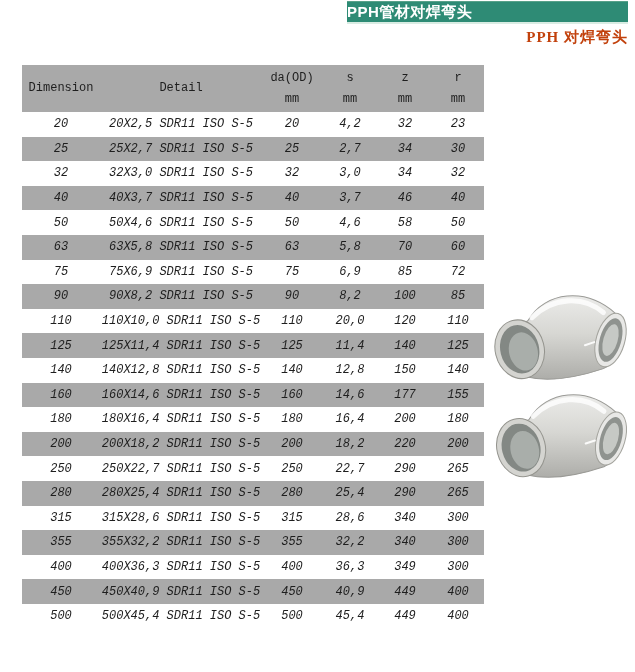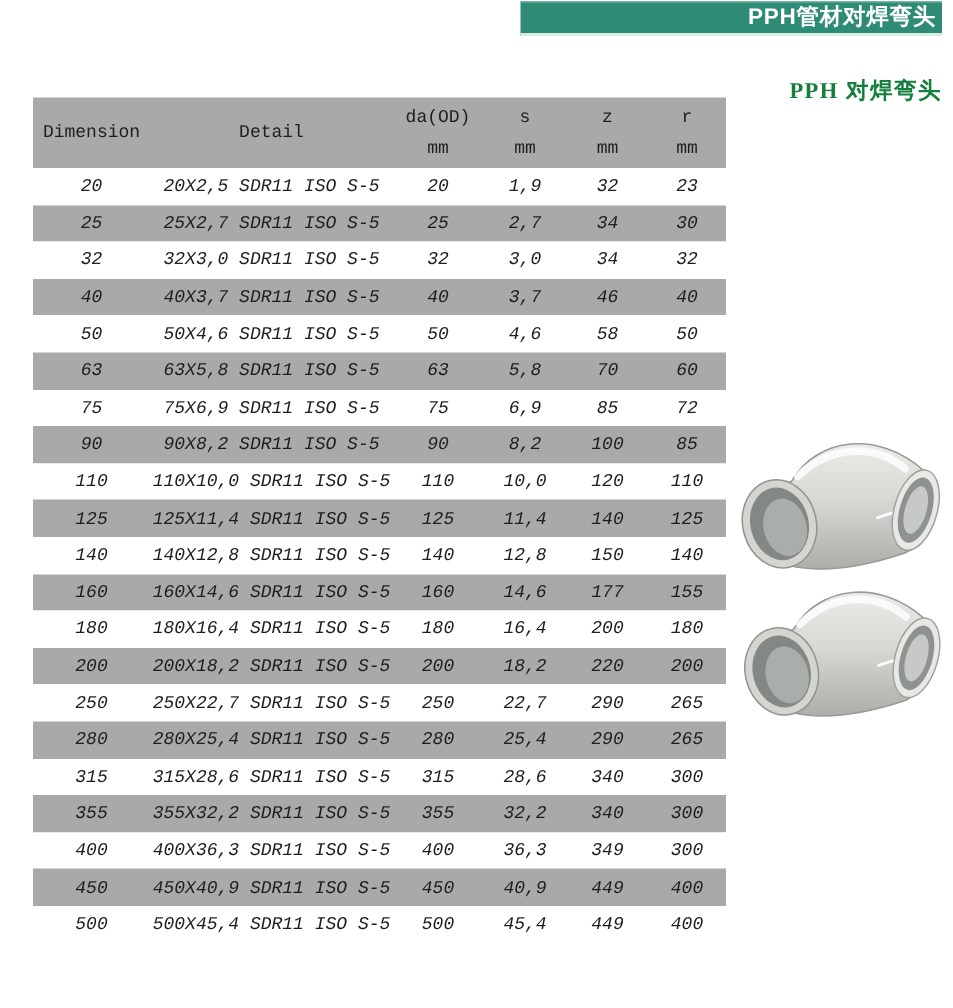--- a/index.html
+++ b/index.html
@@ -14,31 +14,30 @@
 
   
   .title-bar {
     position:absolute; left:347px; top:1px; width:281px; height:23px;
     background:#2e8b75;
     border-top:1px solid #57a189;
     border-bottom:2px solid #d9ece3;
     color:#ffffff;
     font-family:"Liberation Sans","DejaVu Sans",sans-serif;
     font-weight:bold; font-size:15px; line-height:19px;
-    text-align:right; padding-right:4px;
+    text-align:left; padding-right:4px;
     letter-spacing:0.5px;
   }
   .subtitle {
     position:absolute; right:7px; top:27px; height:20px;
-    color:#15803d;
+    color:#c2410c;
     font-family:"Liberation Serif","DejaVu Serif",serif;
     font-weight:bold; font-size:15px; line-height:20px;
     letter-spacing:1px;
     text-align:right;
-    margin-top:24px;
   }
 
   
   table.spec-table {
     position:absolute; left:22px; top:65px; width:462px;
     border-collapse:collapse; table-layout:fixed;
     font-size:12px; color:#1e1e1e;
   }
   .spec-table thead tr { height:47px; background:#a9a9a9; }
   .spec-table th {
@@ -103,21 +102,21 @@
           <span class="col-label">r</span>
           <span class="col-unit">mm</span>
         </th>
       </tr>
     </thead>
     <tbody id="spec-body">
         <tr>
           <td>20</td>
           <td>20X2,5 SDR11 ISO S-5</td>
           <td>20</td>
-          <td>1,9</td>
+          <td>4,2</td>
           <td>32</td>
           <td>23</td>
         </tr>
         <tr>
           <td>25</td>
           <td>25X2,7 SDR11 ISO S-5</td>
           <td>25</td>
           <td>2,7</td>
           <td>34</td>
           <td>30</td>
@@ -167,21 +166,21 @@
           <td>90X8,2 SDR11 ISO S-5</td>
           <td>90</td>
           <td>8,2</td>
           <td>100</td>
           <td>85</td>
         </tr>
         <tr>
           <td>110</td>
           <td>110X10,0 SDR11 ISO S-5</td>
           <td>110</td>
-          <td>10,0</td>
+          <td>20,0</td>
           <td>120</td>
           <td>110</td>
         </tr>
         <tr>
           <td>125</td>
           <td>125X11,4 SDR11 ISO S-5</td>
           <td>125</td>
           <td>11,4</td>
           <td>140</td>
           <td>125</td>

